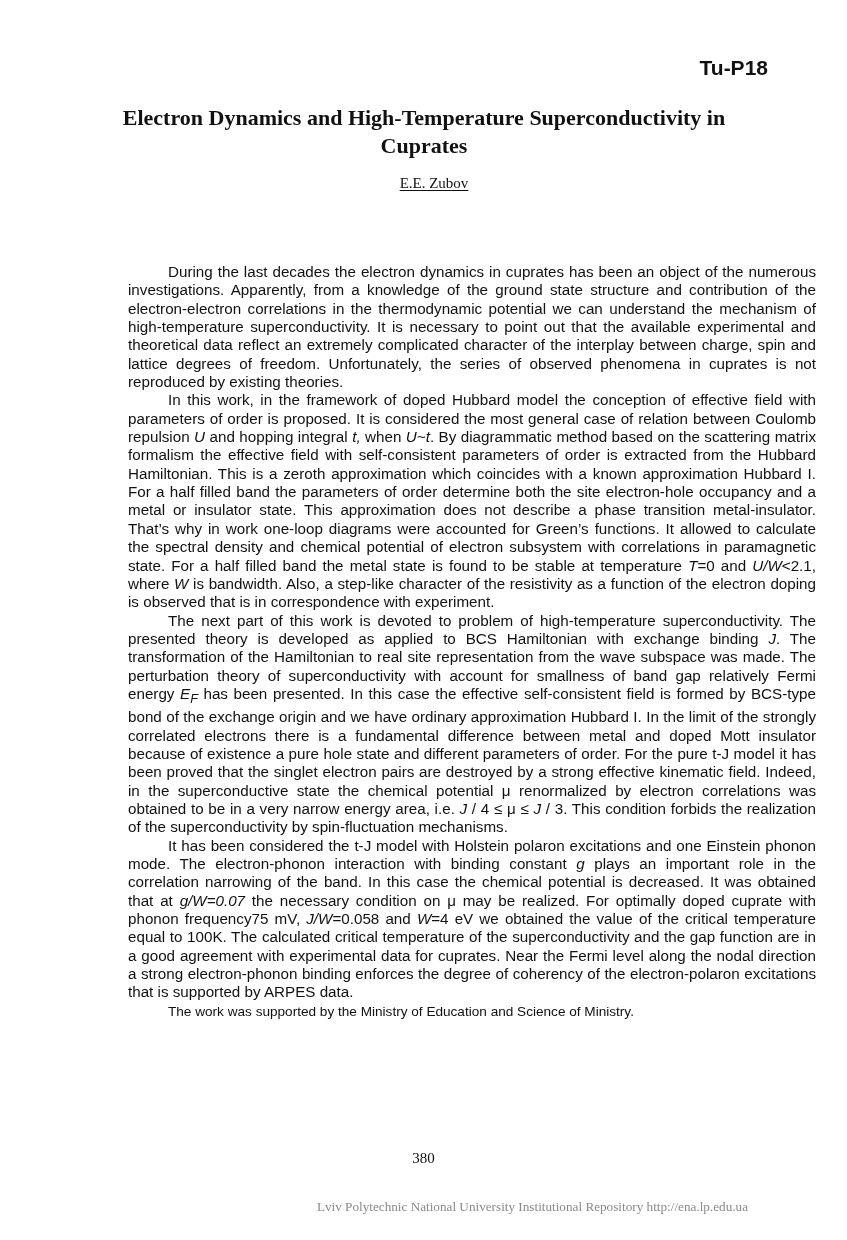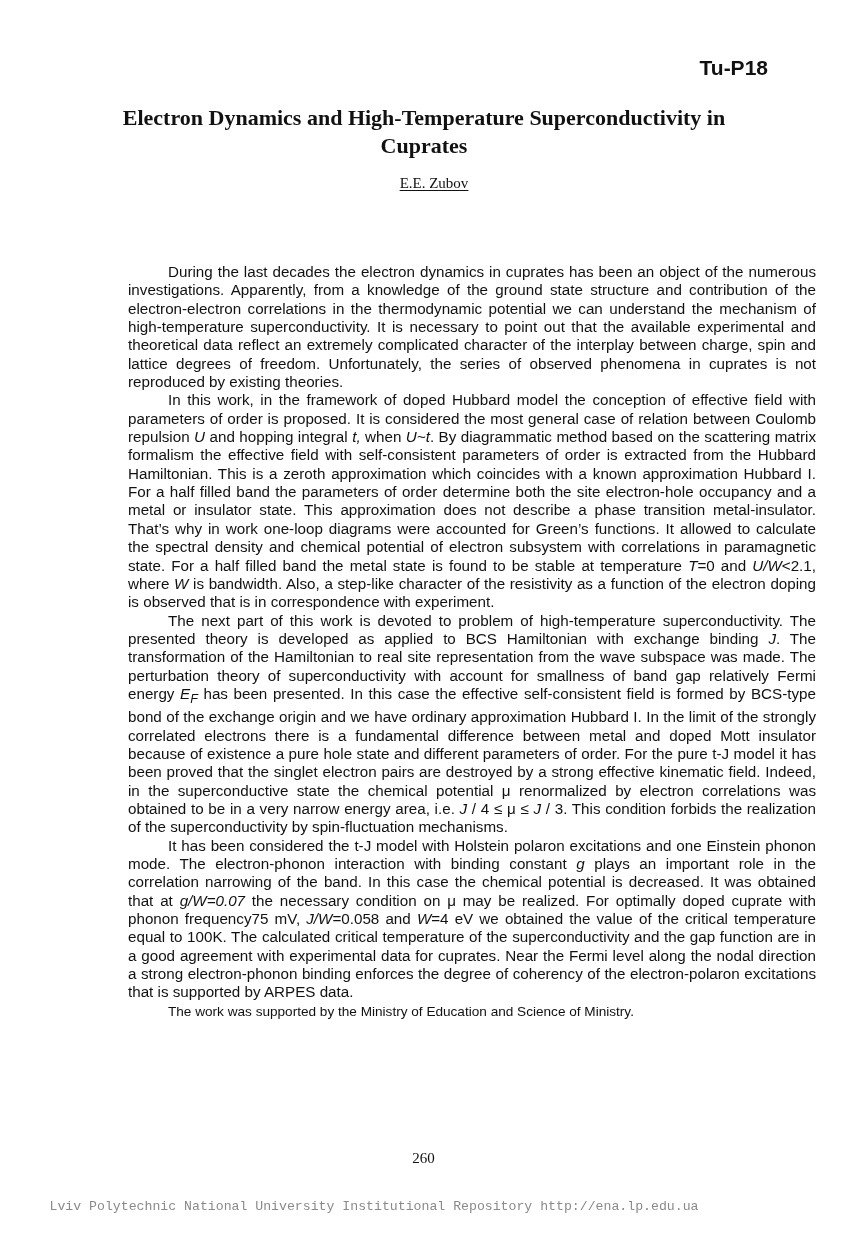--- a/index.html
+++ b/index.html
@@ -48,22 +48,22 @@
   }
   .body p { margin: 0; text-indent: 40px; }
   .body i { font-style: italic; }
   .body p.ack { font-size: 13.6px; line-height: 18px; text-align: left; margin-top: 1px; }
 
   .page-number {
     position: absolute; left: 0; top: 1150px; width: 847px; text-align: center;
     font-family: "Liberation Serif", serif; font-size: 15px; color: #111;
   }
   .repository {
-    position: absolute; left: 0; top: 1199px; width: 748px; text-align: center;
-    font-family: Liberation Mono, monospace; font-size: 13.2px; color: #8a8a8a;
+    position: absolute; left: 0; top: 1199px; width: 748px; text-align: right;
+    font-family: Liberation Serif, serif; font-size: 13.2px; color: #8a8a8a;
   }
 </style>
 </head>
 <body>
 
 <div class="page">
 
   <div class="header-line">
     <span class="paper-code">Tu-P18</span>
   </div>
@@ -78,16 +78,16 @@
   <div class="body">
     <p>
       <span>During the last decades the electron dynamics in cuprates has been an object of the numerous investigations. Apparently, from a knowledge of the ground state structure and contribution of the electron-electron correlations in the thermodynamic potential we can understand the mechanism of high-temperature superconductivity. It is necessary to point out that the available experimental and theoretical data reflect an extremely complicated character of the interplay between charge, spin and lattice degrees of freedom. Unfortunately, the series of observed phenomena in cuprates  is not reproduced by existing theories.</span>
     </p>
     <p><span>In this work, in the framework of doped Hubbard model the conception of effective field with parameters of order is proposed. It is considered the most general case of relation between Coulomb repulsion </span><i>U</i><span> and hopping integral </span><i>t,</i><span> when </span><i>U~t</i><span>. By diagrammatic method based on the scattering matrix formalism the effective field with self-consistent parameters of order is extracted from the Hubbard Hamiltonian. This is a zeroth approximation which coincides with a known approximation  Hubbard I. For a half filled band the parameters of order  determine  both the site electron-hole occupancy and a metal or  insulator state. This approximation does not describe a phase transition metal-insulator. That’s why in work one-loop diagrams were accounted for Green’s functions. It allowed to calculate the spectral density and chemical potential of electron subsystem with correlations in paramagnetic state. For a half filled band  the metal state is found to be stable at temperature </span><i>T</i><span>=0 and </span><i>U/W</i><span>&lt;2.1, where </span><i>W</i><span> is bandwidth. Also, a step-like character of the resistivity as a function of the electron doping is observed that is in correspondence with experiment.</span></p>
     <p><span>The next part of this work is devoted to  problem of high-temperature superconductivity. The presented theory is developed as applied to BCS Hamiltonian with exchange binding </span><i>J</i><span>. The transformation of the Hamiltonian to real site representation from the wave subspace  was made. The perturbation theory of superconductivity with account for smallness of band gap relatively Fermi energy </span><i>E</i><sub><i>F</i></sub><span> has been presented. In this case the effective self-consistent field is formed by BCS-type  bond  of the exchange origin and we have ordinary approximation Hubbard I. In the limit of the strongly correlated electrons there is a fundamental difference between metal and doped Mott insulator because of existence a pure hole state and different parameters of order. For the pure t-J model it has been proved that the singlet electron pairs are destroyed by a strong effective kinematic field. Indeed, in the superconductive state the chemical potential μ renormalized by electron correlations  was obtained to be in a very narrow energy area, i.e. </span><i>J</i><span> / 4 ≤ μ ≤ </span><i>J</i><span> / 3</span><span>. This condition forbids the realization of the  superconductivity by spin-fluctuation mechanisms.</span></p>
     <p><span>It has been considered the t-J model with Holstein polaron excitations and one Einstein phonon mode. The electron-phonon interaction with binding constant </span><i>g</i><span> plays an important role in the correlation narrowing of the band. In this case the chemical potential is decreased. It was obtained that at  </span><i>g/W=0.07</i><span> the necessary condition on μ may be realized.  For optimally doped cuprate with phonon frequency75 mV, </span><i>J/W</i><span>=0.058  and </span><i>W</i><span>=4 eV we obtained the value of the critical temperature equal to 100K. The calculated critical temperature of the superconductivity and the gap function are in a good agreement with experimental data for cuprates.  Near the Fermi level along the nodal direction  a strong electron-phonon binding enforces the degree of coherency of the electron-polaron excitations that is supported by ARPES data.</span></p>
     <p class="ack">The work was supported by the Ministry of Education and Science of Ministry.</p>
   </div>
 
-  <div class="page-number">260</div>
+  <div class="page-number">380</div>
   <div class="repository">Lviv Polytechnic National University Institutional Repository http://ena.lp.edu.ua</div>
 
 </div>
 
 </body></html>

